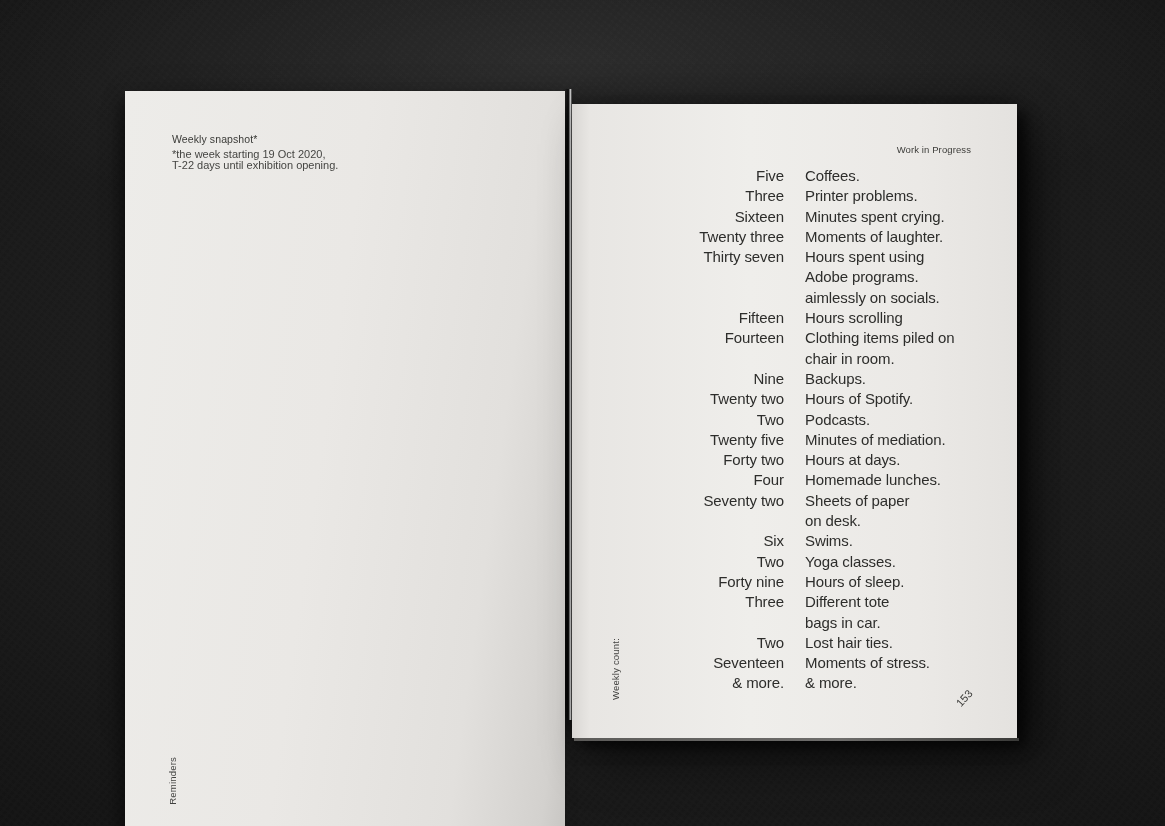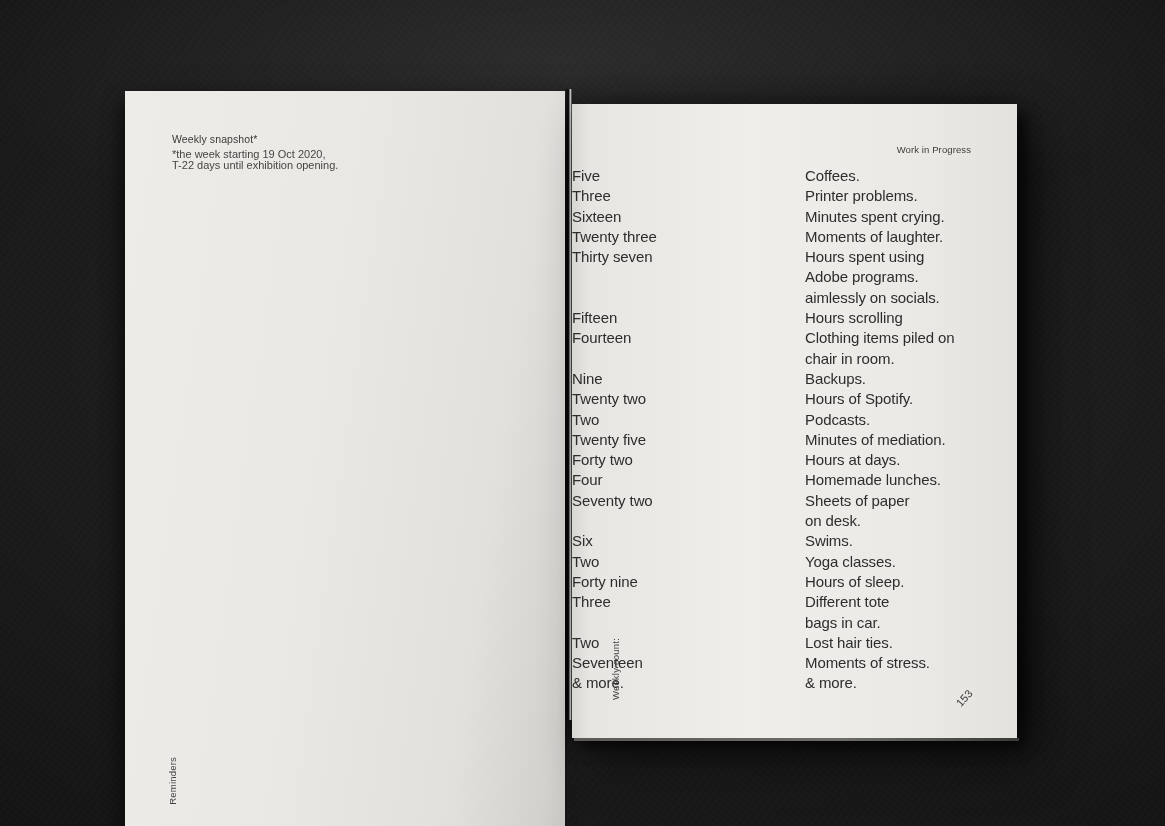--- a/index.html
+++ b/index.html
@@ -62,21 +62,21 @@
     writing-mode:vertical-rl;
     transform:rotate(180deg);
     font-size:9.5px;color:#424240;letter-spacing:.2px;white-space:nowrap;
   }
   .side-label.left-pg{left:42px;bottom:38px;}
   .side-label.right-pg{left:38px;bottom:38px;}
   
   .wip{position:absolute;top:40px;right:46px;font-size:9.5px;color:#3c3c39;letter-spacing:.1px;}
   .count-list{position:absolute;left:0;top:62px;width:100%;color:#2d2d2b;}
   .row{display:flex;font-size:15px;line-height:20.3px;letter-spacing:-0.1px;}
-  .num{width:212px;flex:0 0 212px;}
+  .num{width:212px;text-align:right;flex:0 0 212px;}
   .desc{padding-left:21px;text-align:left;}
   .page-number{
     position:absolute;right:44px;bottom:34px;
     font-size:11px;color:#3b3b39;
     transform:rotate(-48deg);
   }
 </style>
 </head>
 <body>
 

